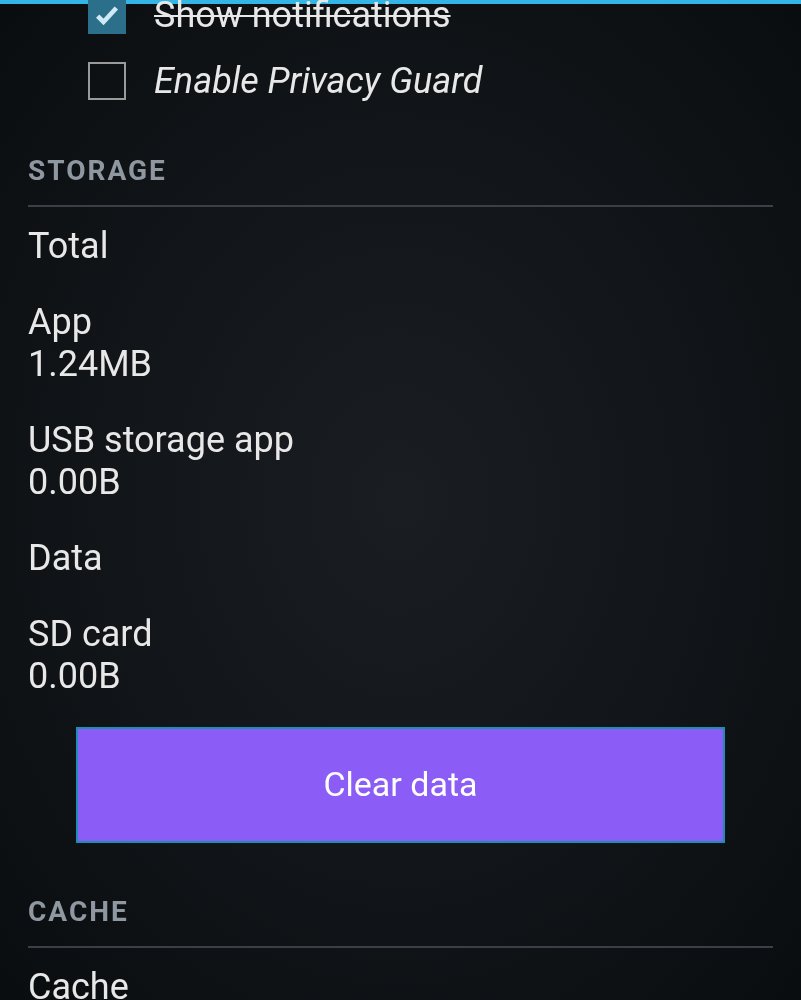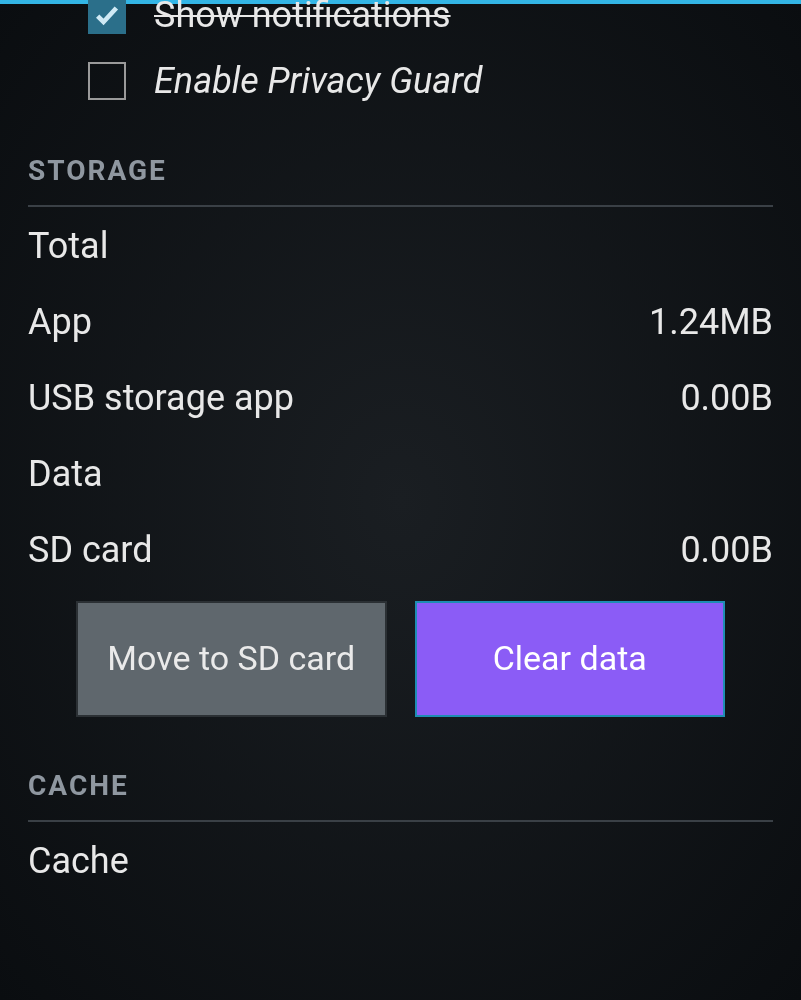--- a/index.html
+++ b/index.html
@@ -72,20 +72,21 @@
     text-transform: uppercase;
   }
   
   .kv-row {
     display:flex;
     justify-content: space-between;
     align-items: flex-start;
     font-size: 36px;
     color:#e8e8e8;
     padding: 18px 0 16px 0;
+    flex-direction: column;
   }
   .kv-key { font-weight:400; }
   .kv-val { font-weight:400; }
   
   .btn-row {
     display:flex;
     gap: 28px;
     padding: 8px 48px 8px 48px;
     margin-top: 6px;
   }
@@ -150,21 +151,20 @@
   </div>
   <div class="kv-row">
     <span class="kv-key">Data</span>
   </div>
   <div class="kv-row">
     <span class="kv-key">SD card</span>
     <span class="kv-val">0.00B</span>
   </div>
 
   <div class="btn-row">
-    <div class="btn btn-grey">Move to SD card</div>
     <div class="btn btn-blue">Clear data</div>
   </div>
 
   <div class="section-header" style="margin-top:44px">CACHE</div>
 
   <div class="kv-row">
     <span class="kv-key">Cache</span>
   </div>
 
 </div>

